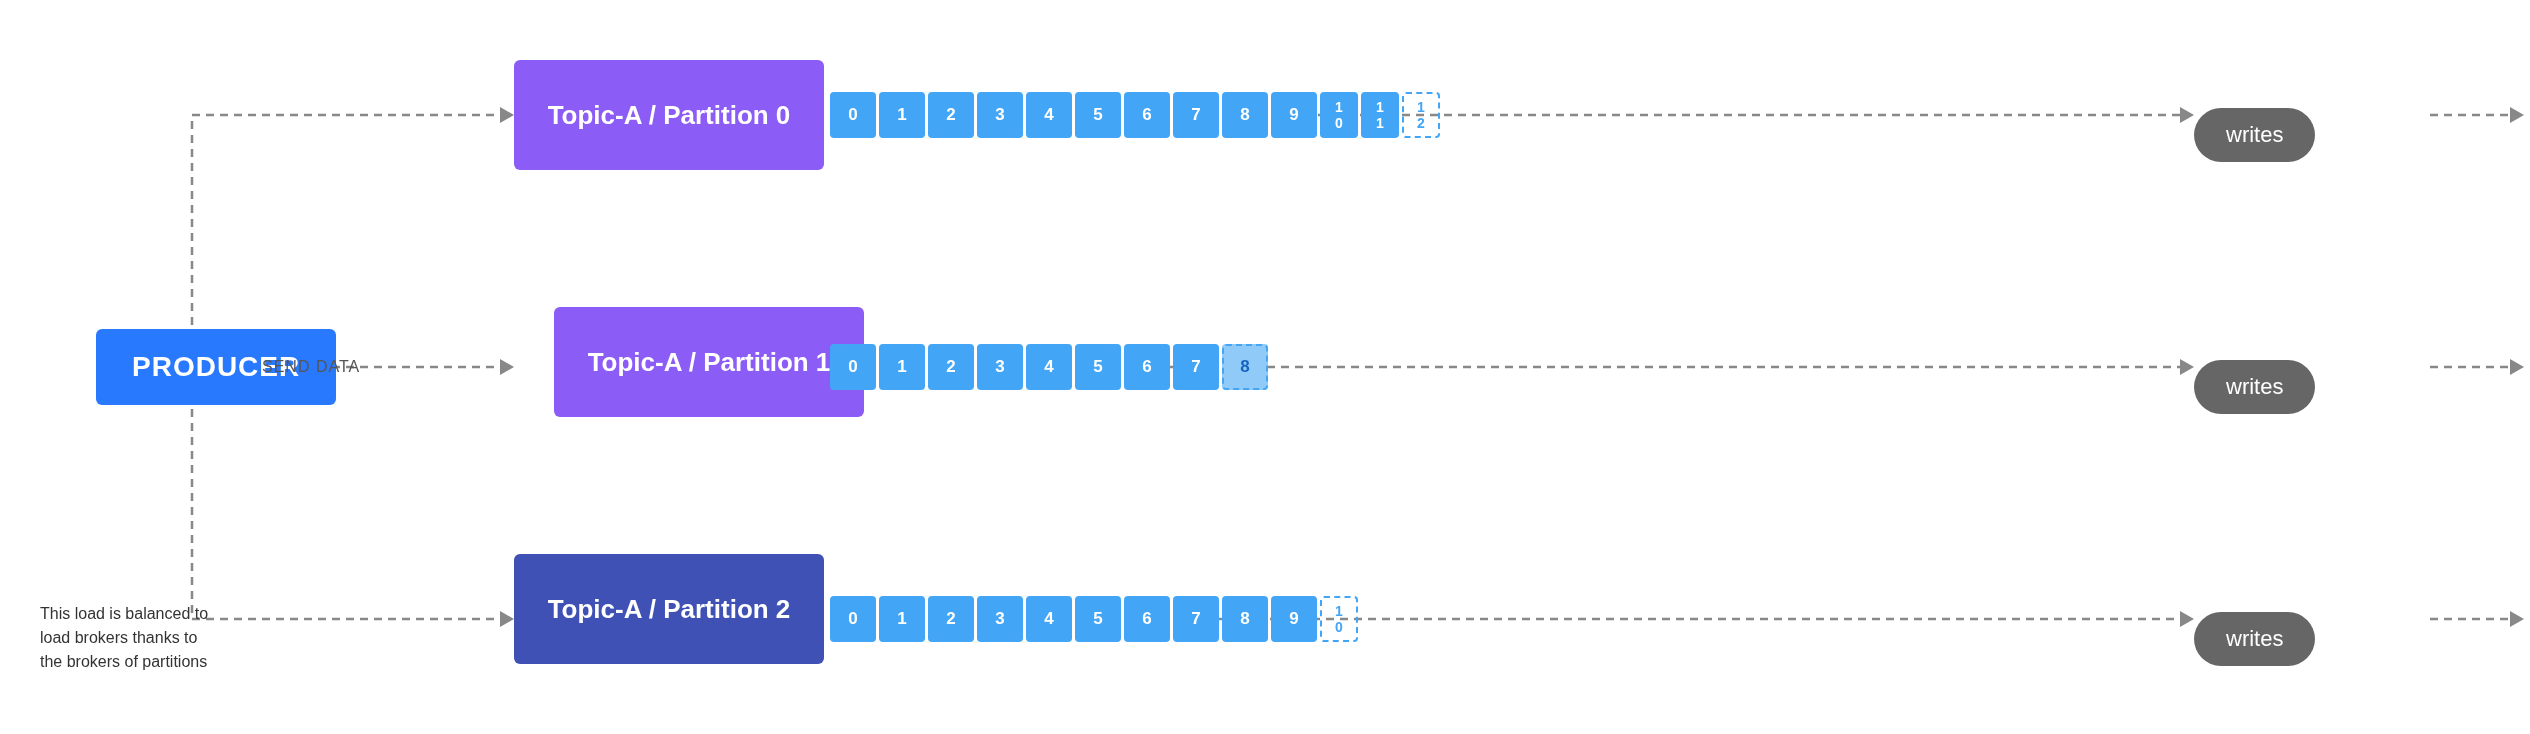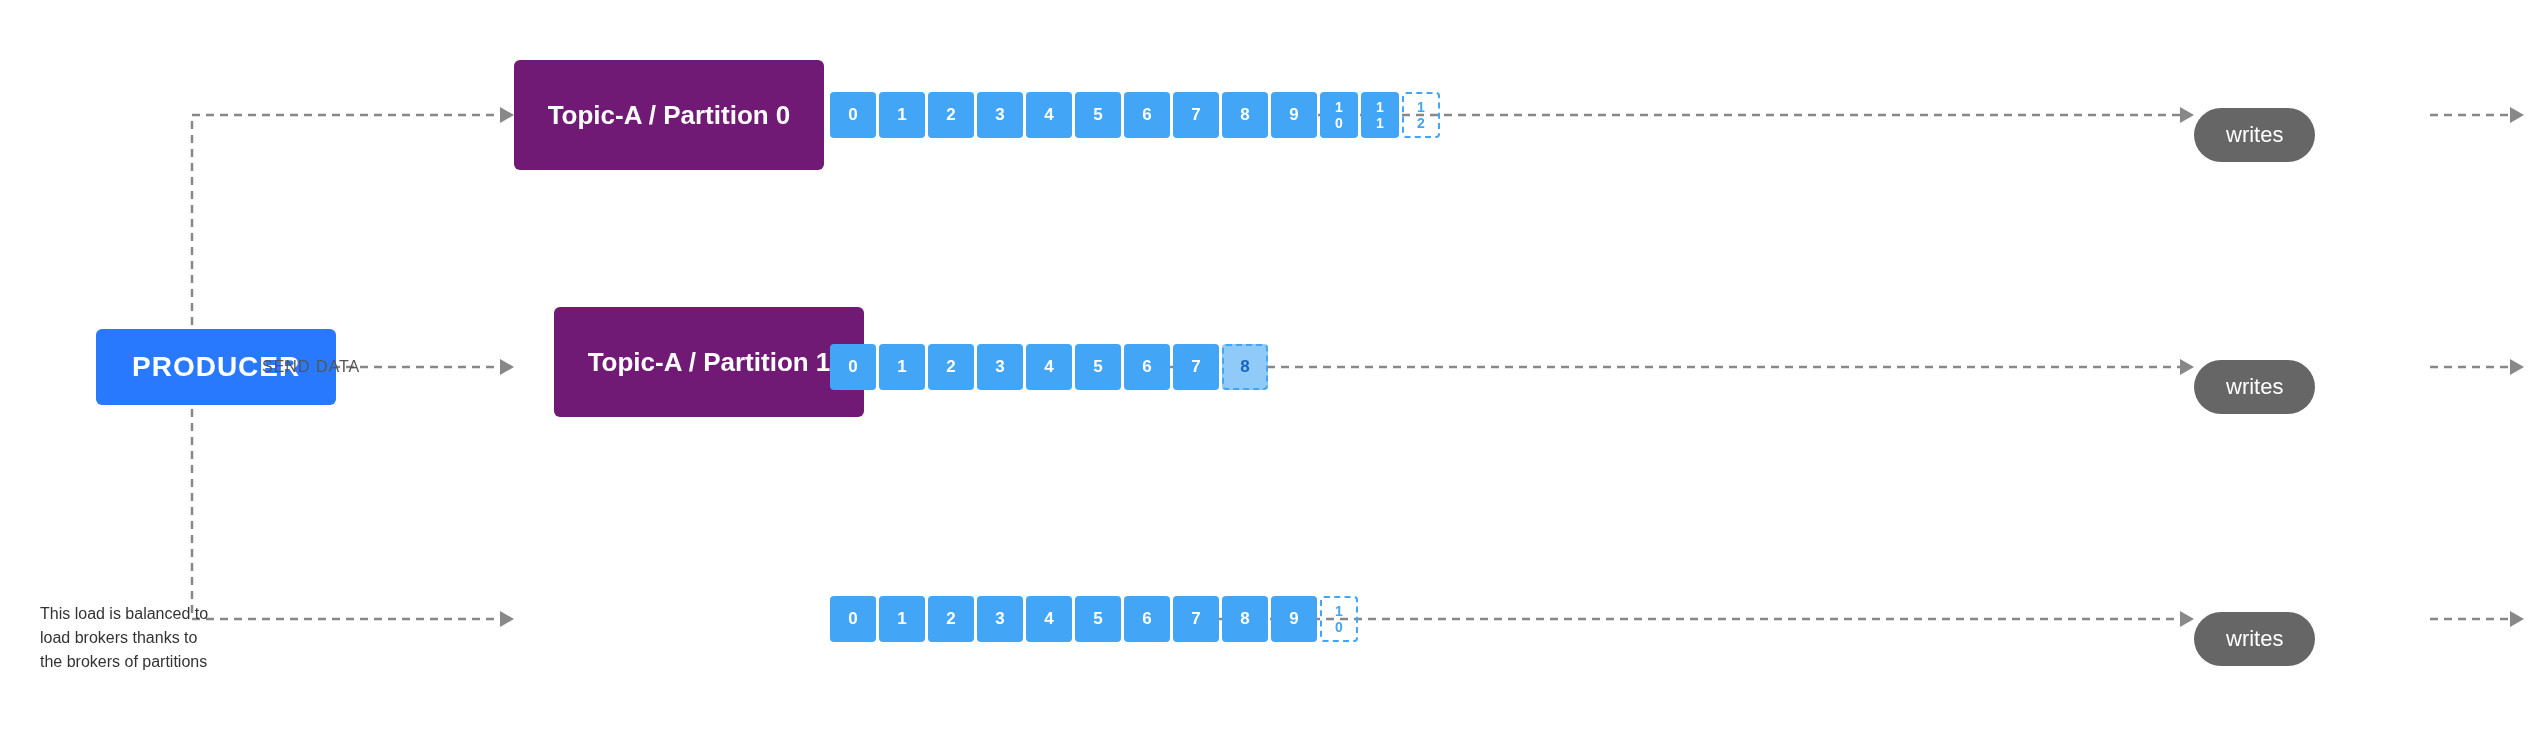--- a/index.html
+++ b/index.html
@@ -55,21 +55,21 @@
       font-size: 16px;
       color: #333;
       line-height: 1.5;
     }
 
     
     .partition-box {
       position: absolute;
       width: 310px;
       height: 110px;
-      background: #701a75;
+      background: #8b5cf6;
       border-radius: 6px;
       display: flex;
       align-items: center;
       justify-content: center;
       color: white;
       font-weight: bold;
       font-size: 26px;
     }
 
     .partition-box.medium {
@@ -206,20 +206,23 @@
     <div class="cell cell-blue">1</div>
     <div class="cell cell-blue">2</div>
     <div class="cell cell-blue">3</div>
     <div class="cell cell-blue">4</div>
     <div class="cell cell-blue">5</div>
     <div class="cell cell-blue">6</div>
     <div class="cell cell-blue">7</div>
     <div class="cell cell-dashed cell-light">8</div>
   </div>
 
+  <div class="partition-box medium" style="left:514px; top:554px;">
+    <span>Topic-A / Partition 2</span>
+  </div>
 
   <div class="cells-row" style="left:830px; top:596px;">
     <div class="cell cell-blue">0</div>
     <div class="cell cell-blue">1</div>
     <div class="cell cell-blue">2</div>
     <div class="cell cell-blue">3</div>
     <div class="cell cell-blue">4</div>
     <div class="cell cell-blue">5</div>
     <div class="cell cell-blue">6</div>
     <div class="cell cell-blue">7</div>

